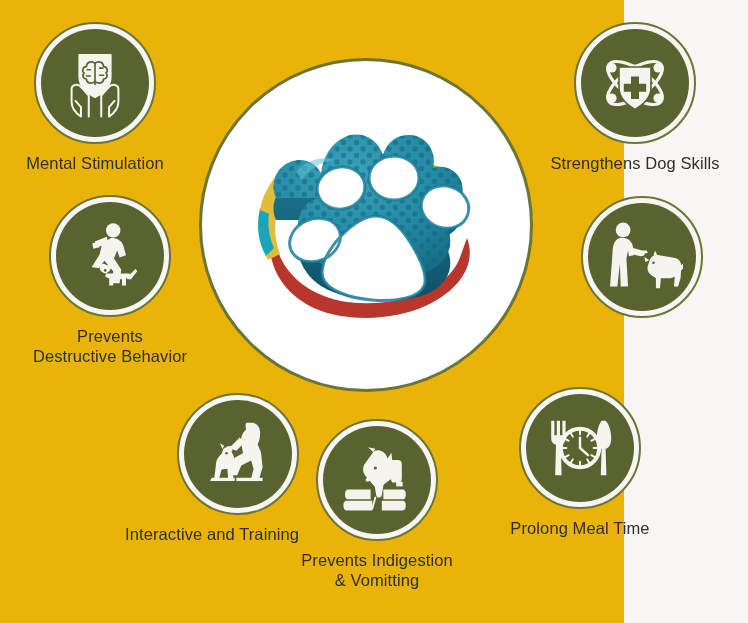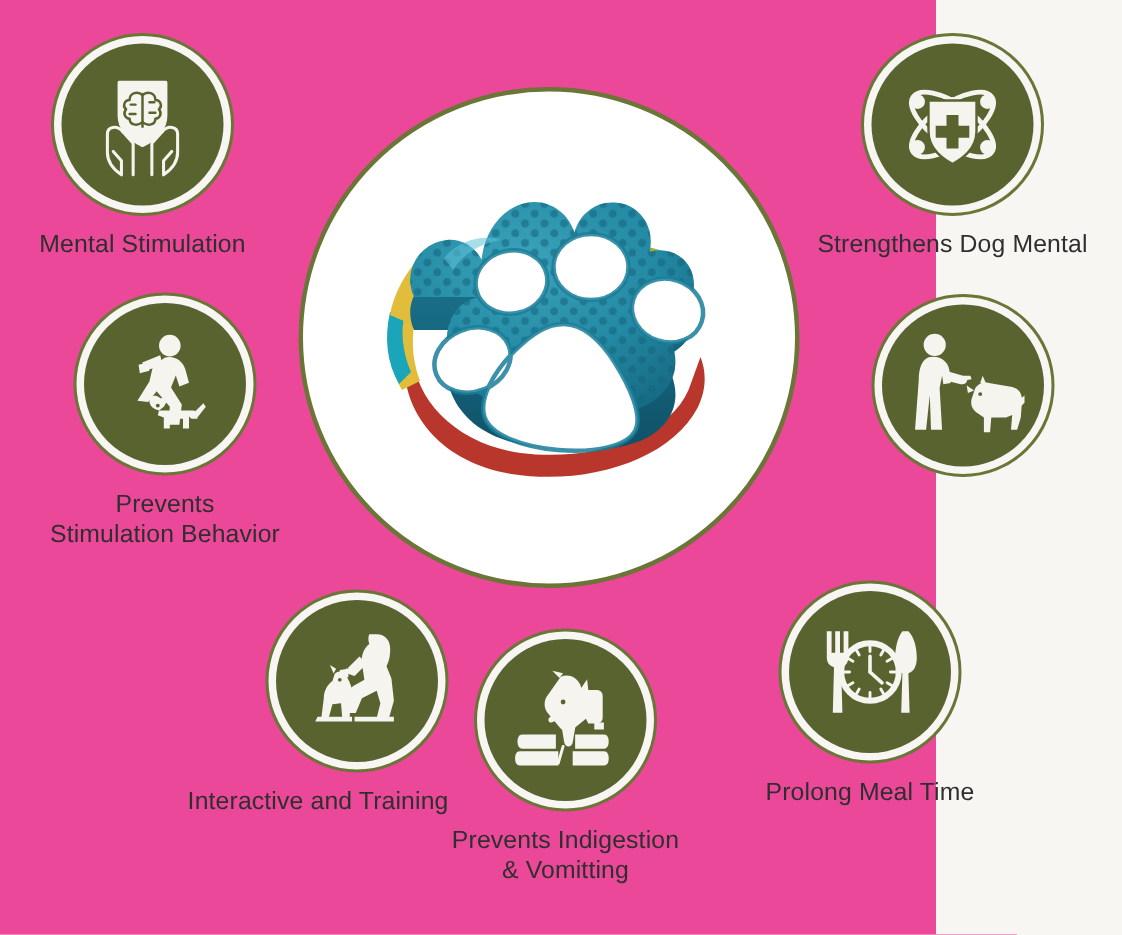--- a/index.html
+++ b/index.html
@@ -12,21 +12,21 @@
     height: 623px;
     background: #f7f6f3;
     font-family: "Liberation Sans", sans-serif;
     overflow: hidden;
     position: relative;
   }
   .stage {
     position: relative;
     width: 624px;
     height: 623px;
-    background: #ec4899;
+    background: #eab308;
   }
 
   
   .benefit {
     position: absolute;
     display: flex;
     flex-direction: column;
     align-items: center;
     width: 260px;
   }
@@ -142,21 +142,21 @@
             <path d="M45 72 h28 c3 0 4 2 4 4 v3 h-5 l-2 -2 v10 h-5 v-8 h-11 v8 h-5 v-9 l-5 -2 z"></path>
             <path d="M45 72 c-5 -1 -8 -4 -8 -8 c0 -3 3 -5 6 -4 l4 2 l4 -4 l1 6 l-3 5 z"></path>
             <circle cx="44" cy="68" r="1.6" fill="#59632f"></circle>
             <path d="M74 74 l8 -8 l2 3 l-7 9 z"></path>
             <path d="M48 62 l3 -6 l2 7 z"></path>
           </g>
         </svg>
       </div>
     </div>
     <div class="benefit-label">Prevents
-Stimulation Behavior</div>
+Destructive Behavior</div>
   </div>
 
   <div class="benefit" id="b-interactive">
     <div class="badge-ring">
       <div class="badge-disc">
         <svg viewBox="0 0 100 100" width="82" height="82">
           <g fill="#f5f4ef">
 
             <path d="M66 12 c7 0 11 5 11 12 c0 6 -1 10 -3 14 l4 10 l2 18 l-4 14 l-10 0 l3 -12 l-3 -10 l-12 6 l-5 12 l-9 0 l2 -15 c0 -3 2 -5 5 -7 l9 -5 l-2 -13 c-1 -7 2 -13 6 -16 c-1 -3 -1 -6 0 -8 z"></path>
             <path d="M58 36 l-10 10 l-6 -2 l1 -5 l9 -9 z"></path>
@@ -283,21 +283,21 @@
             <circle cx="79" cy="31" r="6"></circle>
             <circle cx="50" cy="33" r="6"></circle>
           </g>
 
           <path d="M30 30 h40 v26 c0 15 -13 23 -20 27 c-7 -4 -20 -12 -20 -27 z" fill="#f5f4ef" stroke="#59632f" stroke-width="2"></path>
 
           <path d="M45 42 h10 v9 h9 v10 h-9 v9 h-10 v-9 h-9 v-10 h9 z" fill="#59632f"></path>
         </svg>
       </div>
     </div>
-    <div class="benefit-label">Strengthens Dog Mental</div>
+    <div class="benefit-label">Strengthens Dog Skills</div>
   </div>
 
   <div class="hero">
     <div class="hero-inner">
       <svg viewBox="0 0 300 290">
         <defs>
           <radialGradient id="pawTop" cx="40%" cy="28%" r="85%">
             <stop offset="0%" stop-color="#3ba3bb"></stop>
             <stop offset="55%" stop-color="#2389a4"></stop>
             <stop offset="100%" stop-color="#14657e"></stop>

